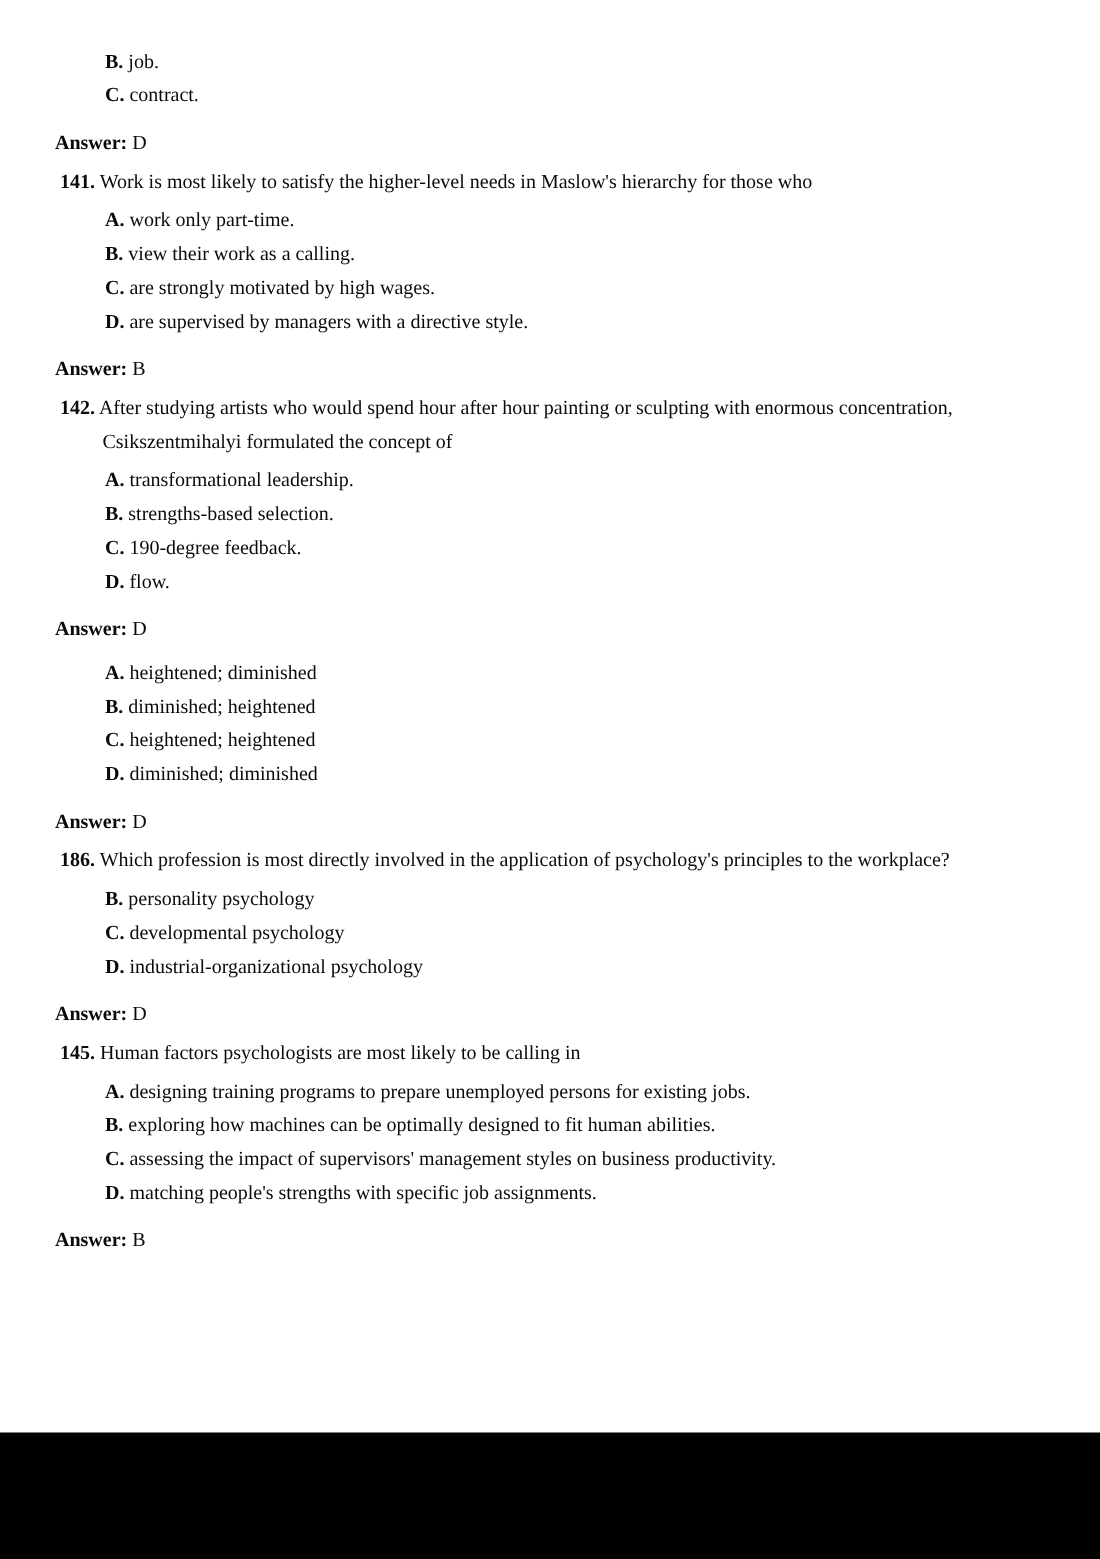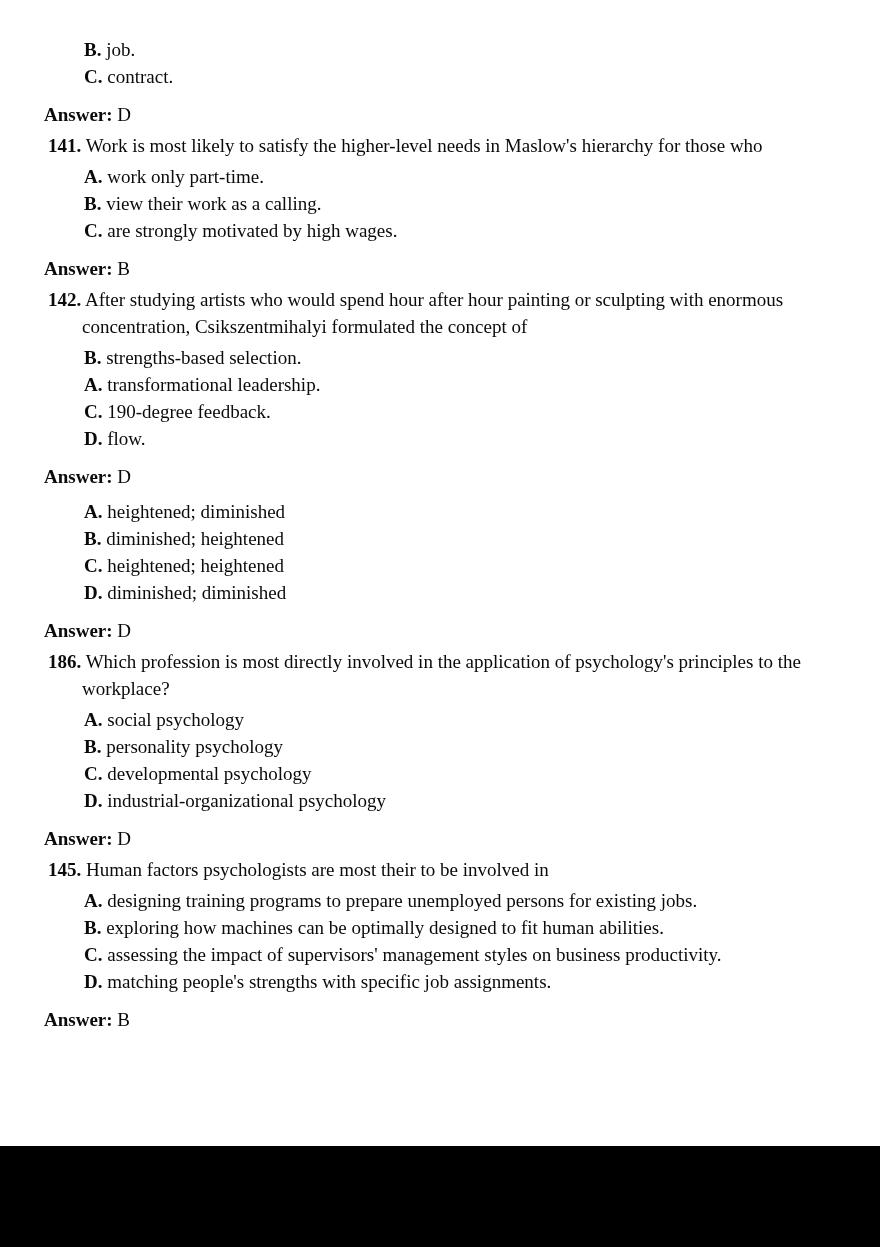--- a/index.html
+++ b/index.html
@@ -28,21 +28,21 @@
     padding: 36px 72px 0 24px;
     box-sizing: border-box;
   }
 
   
   .q-block { margin: 0; }
 
   .opt-row,
   .q-row,
   .ans-row {
-    font-size: 19px;
+    font-size: 16px;
     line-height: 27px;
     white-space: normal;
   }
 
   
   .opt-row {
     padding-left: 60px;
     text-indent: -0px;
   }
   .opt-row .opt-letter {
@@ -102,58 +102,58 @@
     </div>
 
     <div id="questions-list">
         <div class="q-block">
           <div class="gap-before-question"></div>
           <div class="q-row"><span class="q-num">141.</span> <span>Work is most likely to satisfy the higher-level needs in Maslow's hierarchy for those who</span></div>
           <div class="gap-before-options"></div>
           <div class="opt-row"><span class="opt-letter">A.</span> <span>work only part-time.</span></div>
           <div class="opt-row"><span class="opt-letter">B.</span> <span>view their work as a calling.</span></div>
           <div class="opt-row"><span class="opt-letter">C.</span> <span>are strongly motivated by high wages.</span></div>
+          <div class="opt-row"><span class="opt-letter">D.</span> <span>are supervised by managers with a directive style.</span></div>
           <div class="gap-before-answer"></div>
           <div class="ans-row"><span class="ans-label">Answer:</span> <span>B</span></div>
         </div>
         <div class="q-block">
           <div class="gap-before-question"></div>
           <div class="q-row"><span class="q-num">142.</span> <span>After studying artists who would spend hour after hour painting or sculpting with enormous concentration, Csikszentmihalyi formulated the concept of</span></div>
           <div class="gap-before-options"></div>
+          <div class="opt-row"><span class="opt-letter">A.</span> <span>transformational leadership.</span></div>
           <div class="opt-row"><span class="opt-letter">B.</span> <span>strengths-based selection.</span></div>
-          <div class="opt-row"><span class="opt-letter">A.</span> <span>transformational leadership.</span></div>
           <div class="opt-row"><span class="opt-letter">C.</span> <span>190-degree feedback.</span></div>
           <div class="opt-row"><span class="opt-letter">D.</span> <span>flow.</span></div>
           <div class="gap-before-answer"></div>
           <div class="ans-row"><span class="ans-label">Answer:</span> <span>D</span></div>
         </div>
         <div class="q-block">
           <div class="gap-before-question"></div>
           <div class="gap-before-options"></div>
           <div class="opt-row"><span class="opt-letter">A.</span> <span>heightened; diminished</span></div>
           <div class="opt-row"><span class="opt-letter">B.</span> <span>diminished; heightened</span></div>
           <div class="opt-row"><span class="opt-letter">C.</span> <span>heightened; heightened</span></div>
           <div class="opt-row"><span class="opt-letter">D.</span> <span>diminished; diminished</span></div>
           <div class="gap-before-answer"></div>
           <div class="ans-row"><span class="ans-label">Answer:</span> <span>D</span></div>
         </div>
         <div class="q-block">
           <div class="gap-before-question"></div>
           <div class="q-row"><span class="q-num">186.</span> <span>Which profession is most directly involved in the application of psychology's principles to the workplace?</span></div>
           <div class="gap-before-options"></div>
-          <div class="opt-row"><span class="opt-letter">A.</span> <span>social psychology</span></div>
           <div class="opt-row"><span class="opt-letter">B.</span> <span>personality psychology</span></div>
           <div class="opt-row"><span class="opt-letter">C.</span> <span>developmental psychology</span></div>
           <div class="opt-row"><span class="opt-letter">D.</span> <span>industrial-organizational psychology</span></div>
           <div class="gap-before-answer"></div>
           <div class="ans-row"><span class="ans-label">Answer:</span> <span>D</span></div>
         </div>
         <div class="q-block">
           <div class="gap-before-question"></div>
-          <div class="q-row"><span class="q-num">145.</span> <span>Human factors psychologists are most their to be involved in</span></div>
+          <div class="q-row"><span class="q-num">145.</span> <span>Human factors psychologists are most likely to be calling in</span></div>
           <div class="gap-before-options"></div>
           <div class="opt-row"><span class="opt-letter">A.</span> <span>designing training programs to prepare unemployed persons for existing jobs.</span></div>
           <div class="opt-row"><span class="opt-letter">B.</span> <span>exploring how machines can be optimally designed to fit human abilities.</span></div>
           <div class="opt-row"><span class="opt-letter">C.</span> <span>assessing the impact of supervisors' management styles on business productivity.</span></div>
           <div class="opt-row"><span class="opt-letter">D.</span> <span>matching people's strengths with specific job assignments.</span></div>
           <div class="gap-before-answer"></div>
           <div class="ans-row"><span class="ans-label">Answer:</span> <span>B</span></div>
         </div>
       </div>
 

